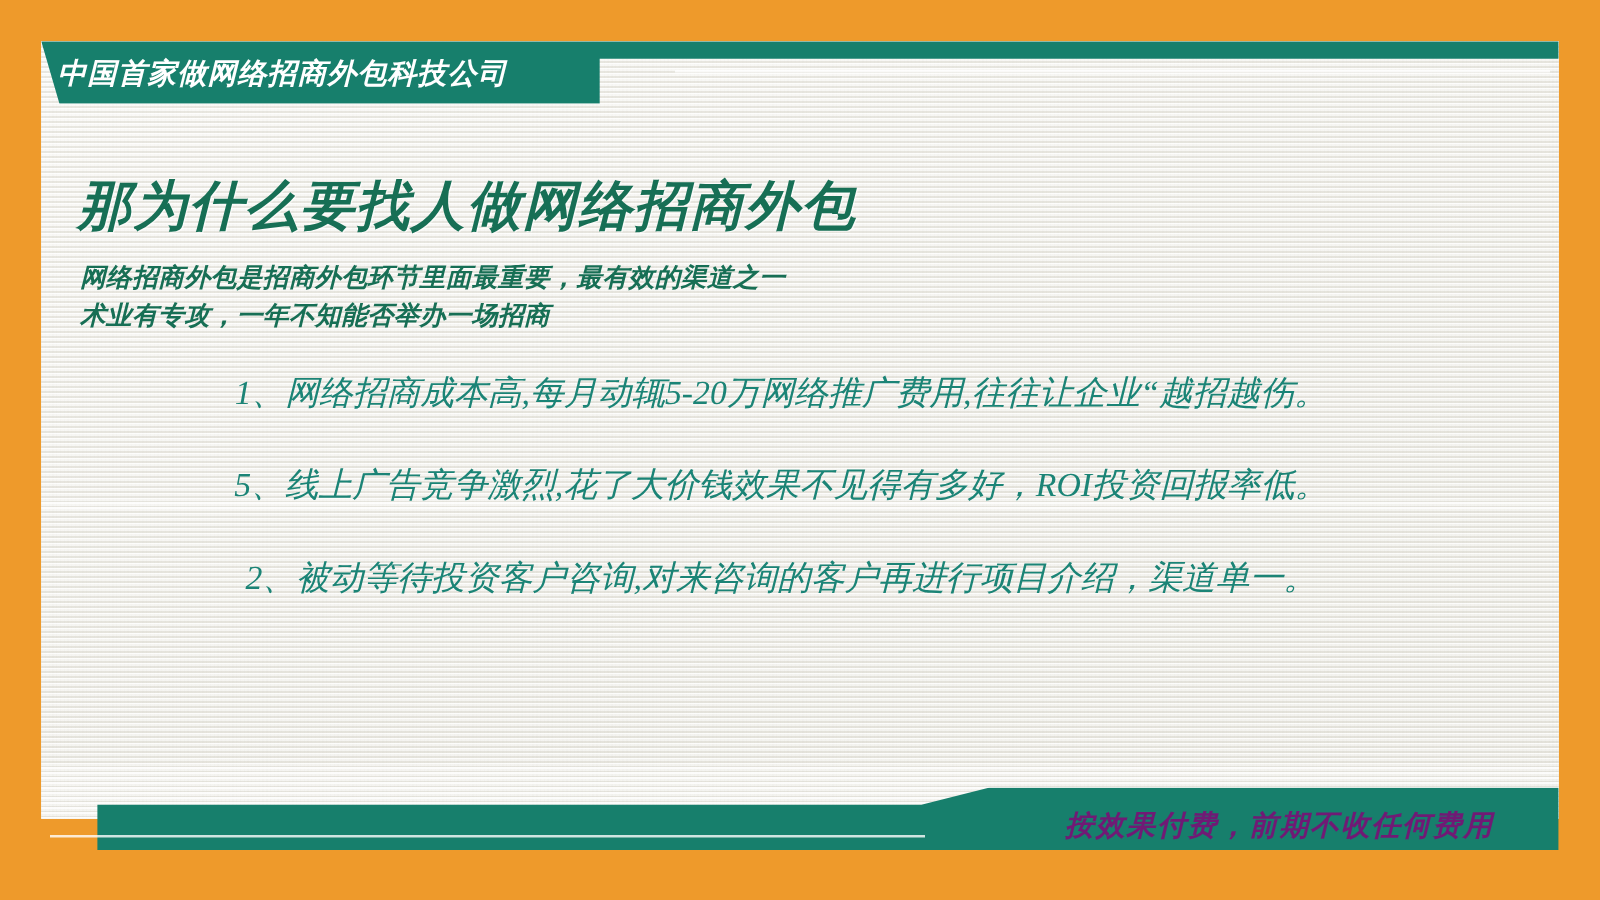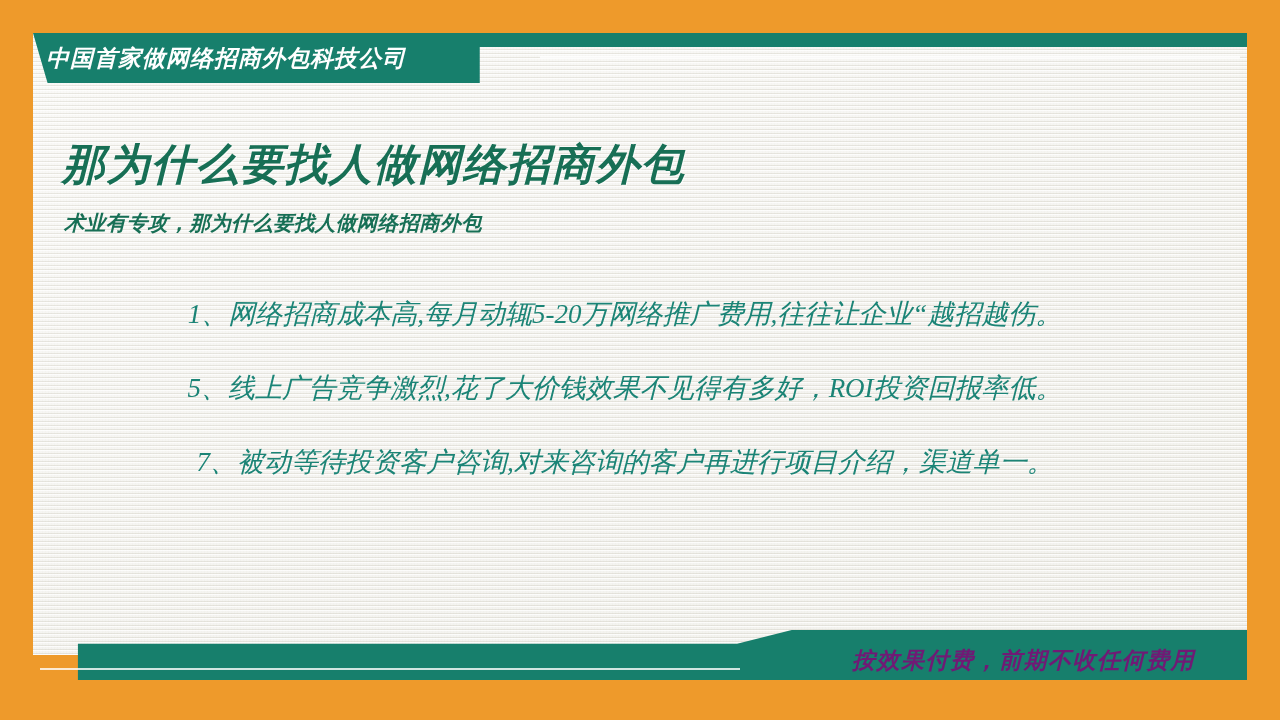--- a/index.html
+++ b/index.html
@@ -170,27 +170,28 @@
 
   <div id="header-band">
     <div class="shape"></div>
   </div>
   <div id="header-rule"></div>
   <div id="header-title">中国首家做网络招商外包科技公司</div>
 
   <div id="heading">那为什么要找人做网络招商外包</div>
 
   <div id="subtitle">
-    <div>术业有专攻，那为什么要找人做网络招商外包</div>
+    <div>网络招商外包是招商外包环节里面最重要，最有效的渠道之一</div>
+    <div>术业有专攻，一年不知能否举办一场招商</div>
   </div>
 
   <div id="points">
     <div class="point">1、网络招商成本高,每月动辄5-20万网络推广费用,往往让企业“越招越伤。</div>
     <div class="point">5、线上广告竞争激烈,花了大价钱效果不见得有多好，ROI投资回报率低。</div>
-    <div class="point">7、被动等待投资客户咨询,对来咨询的客户再进行项目介绍，渠道单一。</div>
+    <div class="point">2、被动等待投资客户咨询,对来咨询的客户再进行项目介绍，渠道单一。</div>
   </div>
 
   <div id="footer-band">
     <div class="shape"></div>
   </div>
   <div id="footer-rule"></div>
   <div id="footer-text">按效果付费，前期不收任何费用</div>
 
 </div>
 

